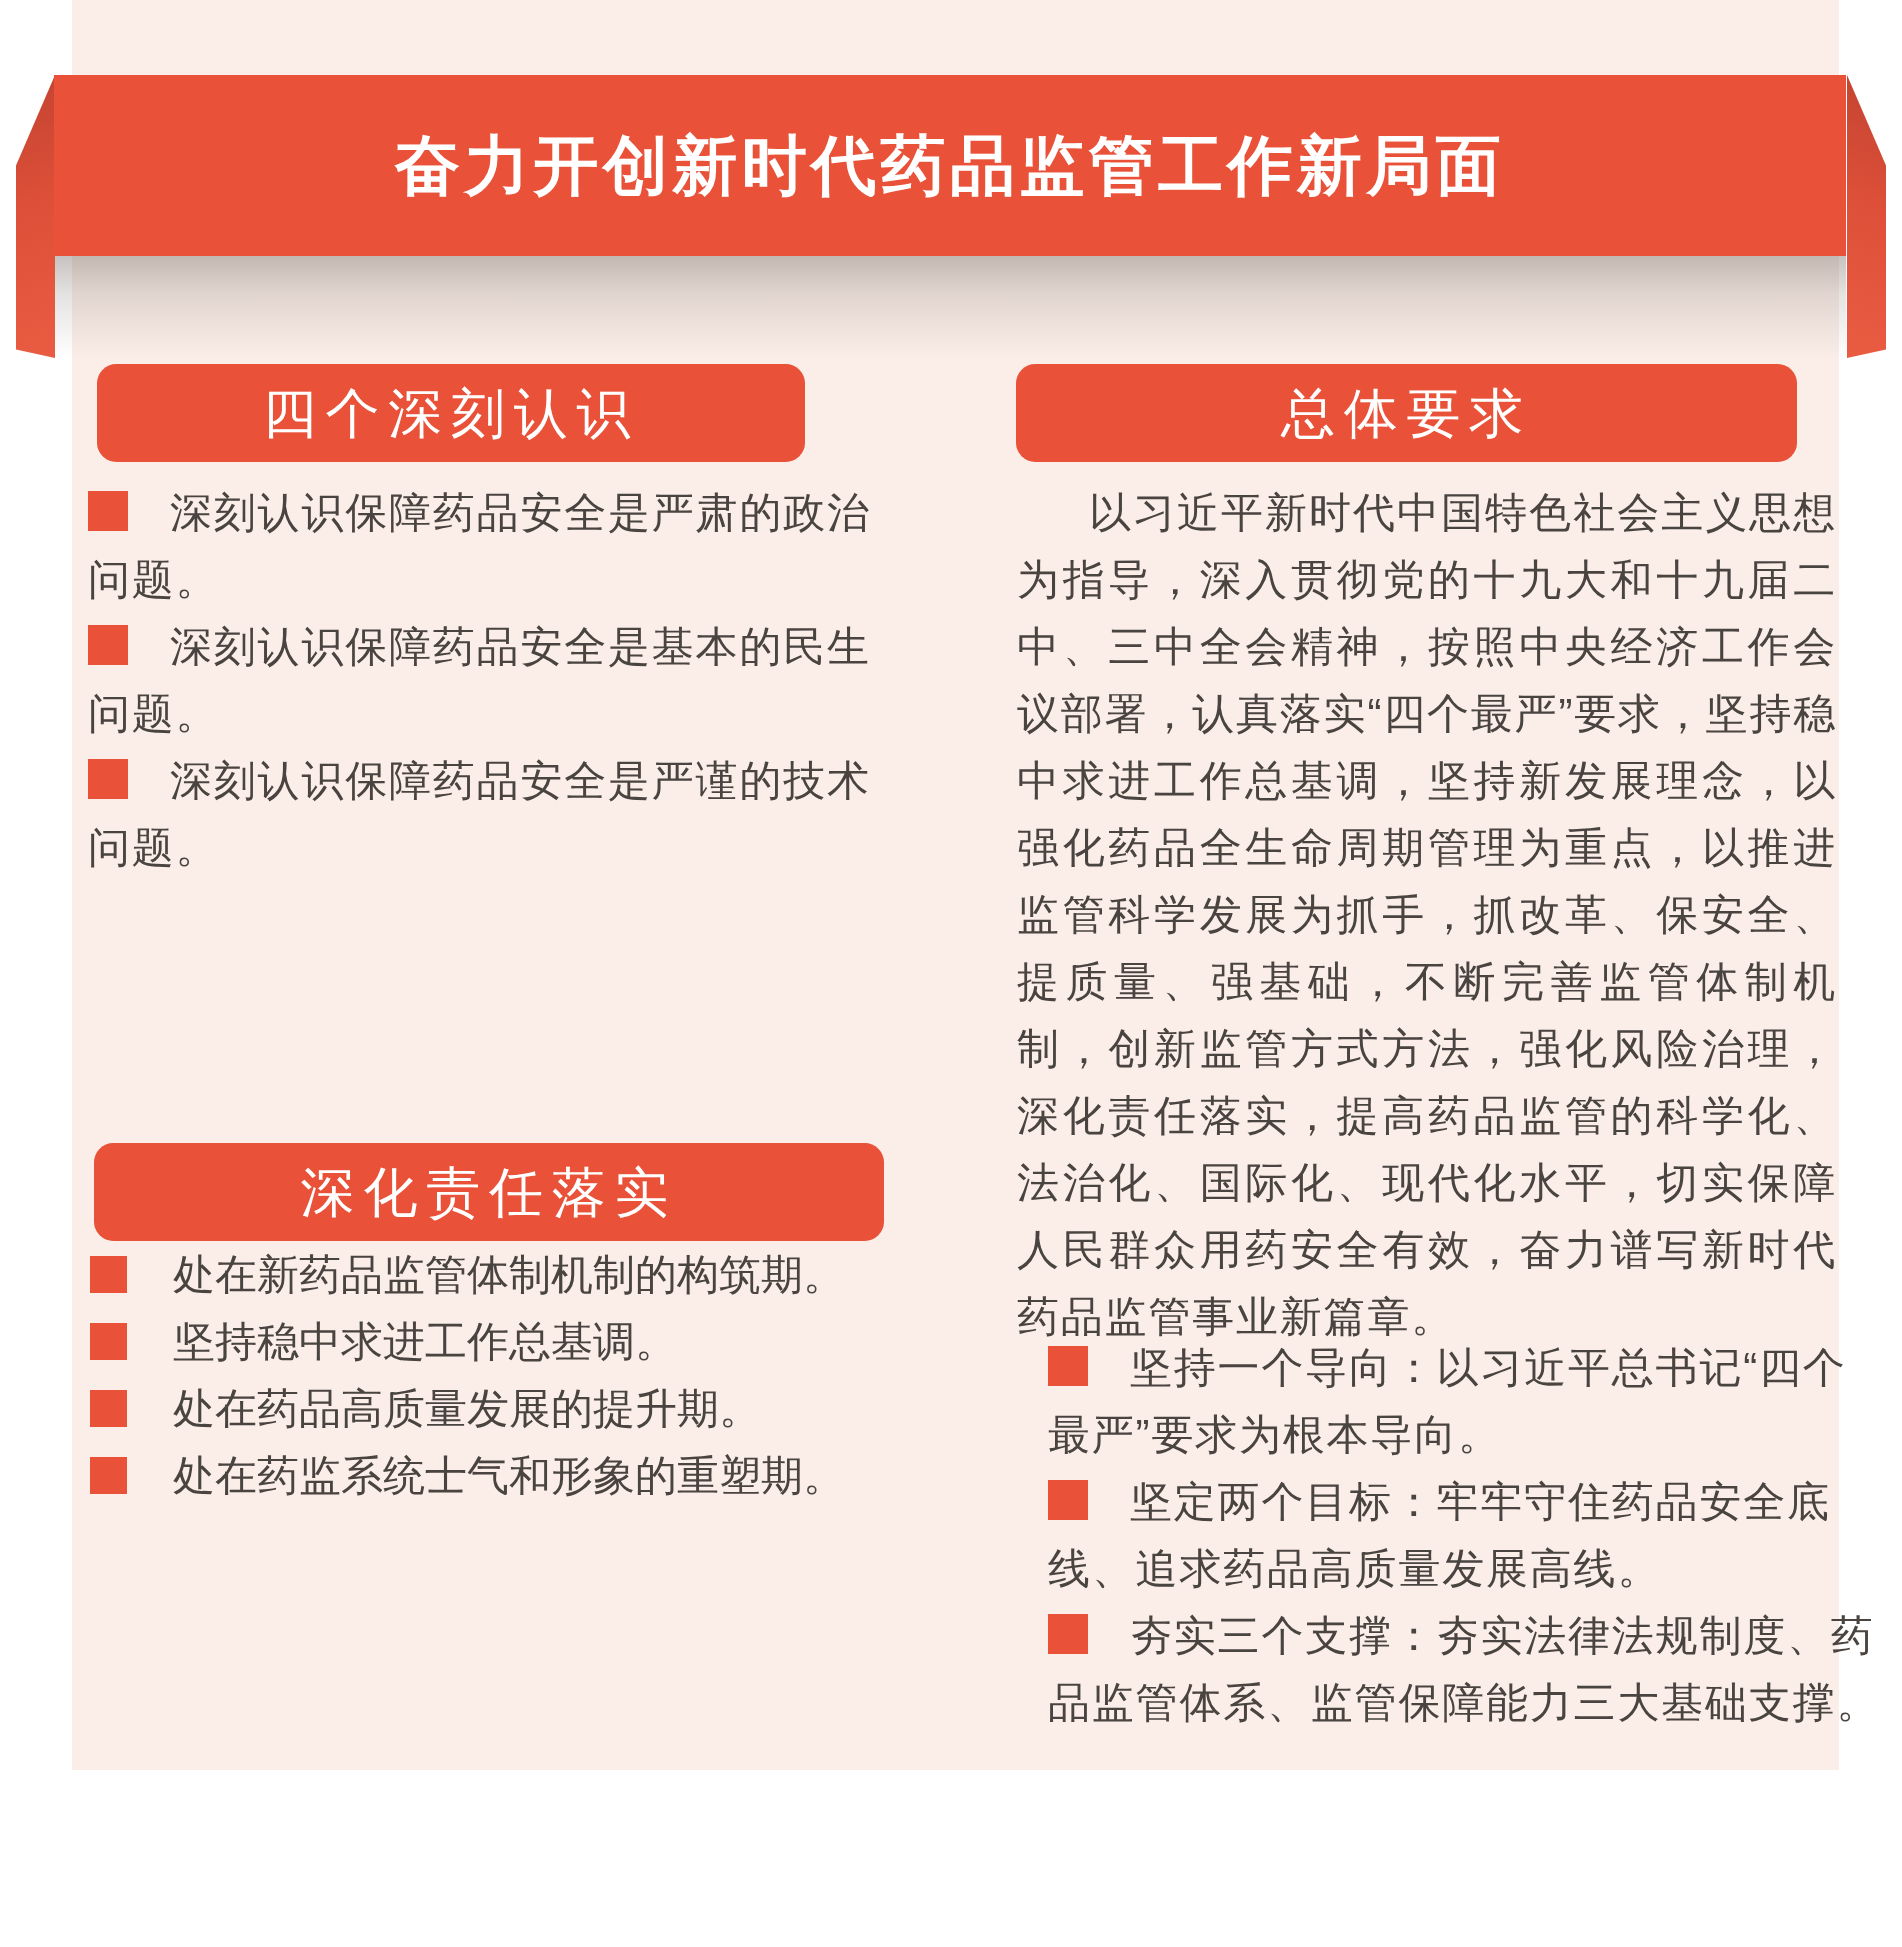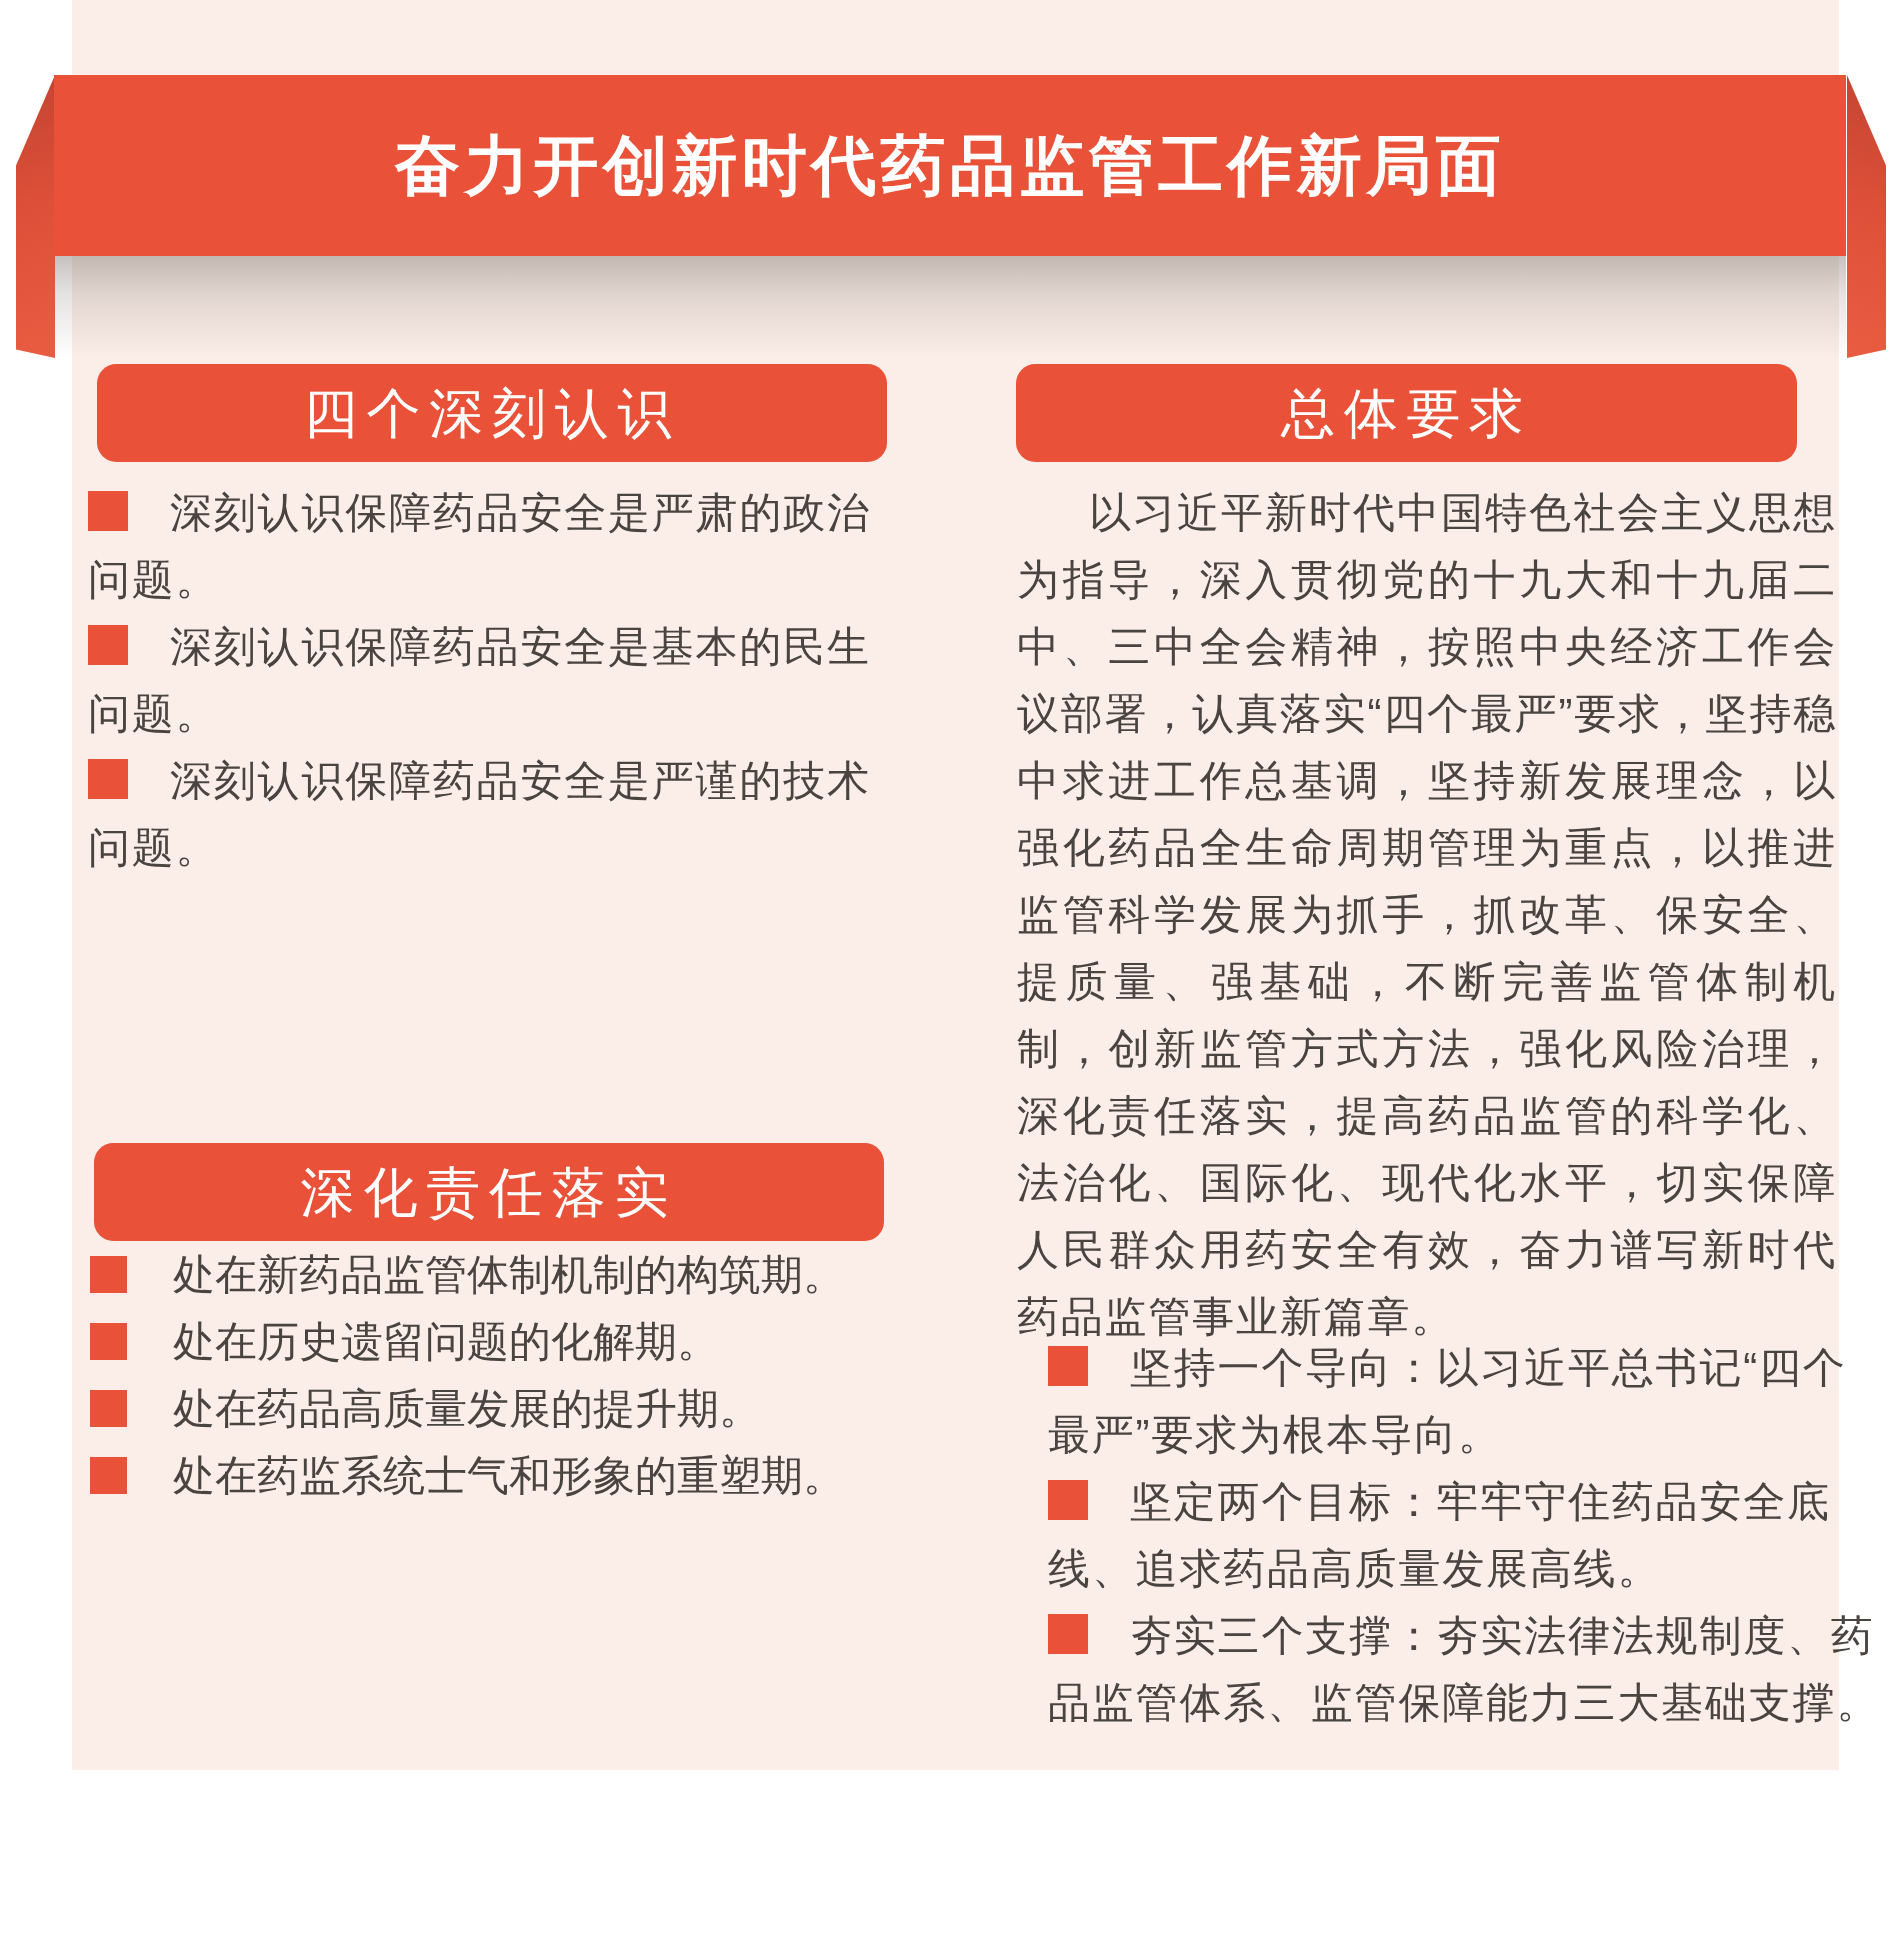--- a/index.html
+++ b/index.html
@@ -17,21 +17,21 @@
     font-size:65px;font-weight:bold;letter-spacing:4.4px;white-space:nowrap;}
   .tail{position:absolute;top:75px;width:39px;height:283px;}
   .tail-left{left:16px;background:linear-gradient(160deg,#c24431 0%,#dd4f38 45%,#ea5c42 100%);
     clip-path:polygon(100% 0%,0% 32%,0% 97%,100% 100%);}
   .tail-right{left:1847px;background:linear-gradient(200deg,#c24431 0%,#dd4f38 45%,#ea5c42 100%);
     clip-path:polygon(0% 0%,100% 32%,100% 97%,0% 100%);}
 
   
   .heading-box{position:absolute;height:98px;background:#e95138;border-radius:19.3px;
     color:#ffffff;text-align:center;line-height:98px;font-size:54px;letter-spacing:8.8px;white-space:nowrap;}
-  .hb-left1{left:97px;top:364px;width:790px;}
+  .hb-left1{left:97px;top:364px;width:708px;}
   .hb-left2{left:94px;top:1143px;width:790px;}
   .hb-right{left:1016px;top:364px;width:781px;}
 
   
   .bodytext{color:#4a4440;font-size:42px;line-height:67px;letter-spacing:1.8px;}
   .list{position:absolute;}
   .list-1{left:88px;top:479px;width:801px;}
   .list-2{left:90px;top:1241px;width:801px;letter-spacing:0;}
   .list-r{left:1003px;top:1334px;width:834px;margin-left:45px;}
   .para{position:absolute;left:1017px;top:479px;width:820px;text-align:justify;text-indent:72px;}
@@ -56,21 +56,21 @@
   <div class="heading-box hb-left1">四个深刻认识</div>
   <div class="list list-1 bodytext">
     <p class="item"><span class="sq"></span><span>深刻认识保障药品安全是严肃的政治问题。</span></p>
     <p class="item"><span class="sq"></span><span>深刻认识保障药品安全是基本的民生问题。</span></p>
     <p class="item"><span class="sq"></span><span>深刻认识保障药品安全是严谨的技术问题。</span></p>
   </div>
 
   <div class="heading-box hb-left2">深化责任落实</div>
   <div class="list list-2 bodytext">
     <p class="item"><span class="sq sq-small"></span><span>处在新药品监管体制机制的构筑期。</span></p>
-    <p class="item"><span class="sq sq-small"></span><span>处在历史遗留问题的化解期。</span></p>
+    <p class="item"><span class="sq sq-small"></span><span>坚持稳中求进工作总基调。</span></p>
     <p class="item"><span class="sq sq-small"></span><span>处在药品高质量发展的提升期。</span></p>
     <p class="item"><span class="sq sq-small"></span><span>处在药监系统士气和形象的重塑期。</span></p>
   </div>
 
   <div class="heading-box hb-right">总体要求</div>
   <div class="para bodytext">以习近平新时代中国特色社会主义思想为指导，深入贯彻党的十九大和十九届二中、三中全会精神，按照中央经济工作会议部署，认真落实“四个最严”要求，坚持稳中求进工作总基调，坚持新发展理念，以强化药品全生命周期管理为重点，以推进监管科学发展为抓手，抓改革、保安全、提质量、强基础，不断完善监管体制机制，创新监管方式方法，强化风险治理，深化责任落实，提高药品监管的科学化、法治化、国际化、现代化水平，切实保障人民群众用药安全有效，奋力谱写新时代药品监管事业新篇章。</div>
   <div class="list list-r bodytext">
     <p class="item"><span class="sq"></span><span>坚持一个导向：以习近平总书记“四个最严”要求为根本导向。</span></p>
     <p class="item"><span class="sq"></span><span>坚定两个目标：牢牢守住药品安全底线、追求药品高质量发展高线。</span></p>
     <p class="item"><span class="sq"></span><span>夯实三个支撑：夯实法律法规制度、药品监管体系、监管保障能力三大基础支撑。</span></p>

